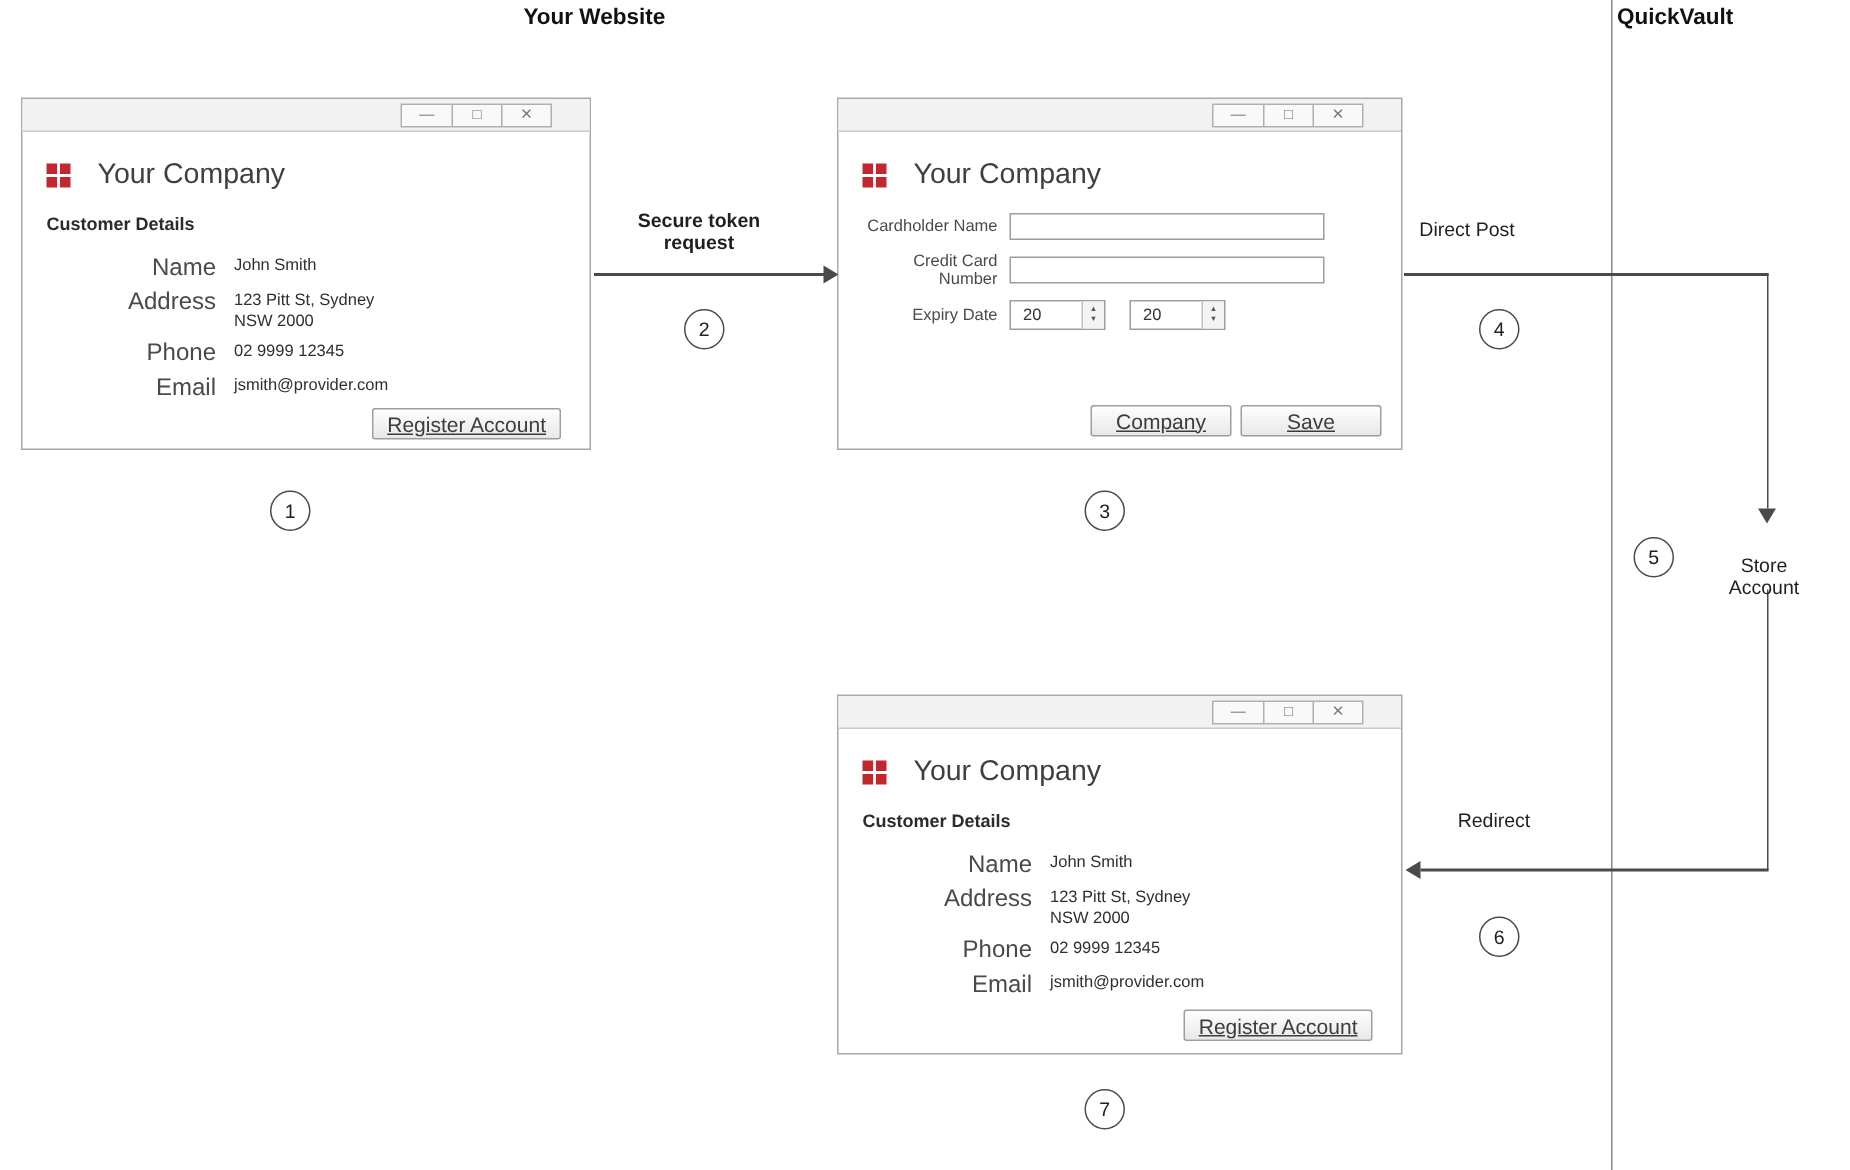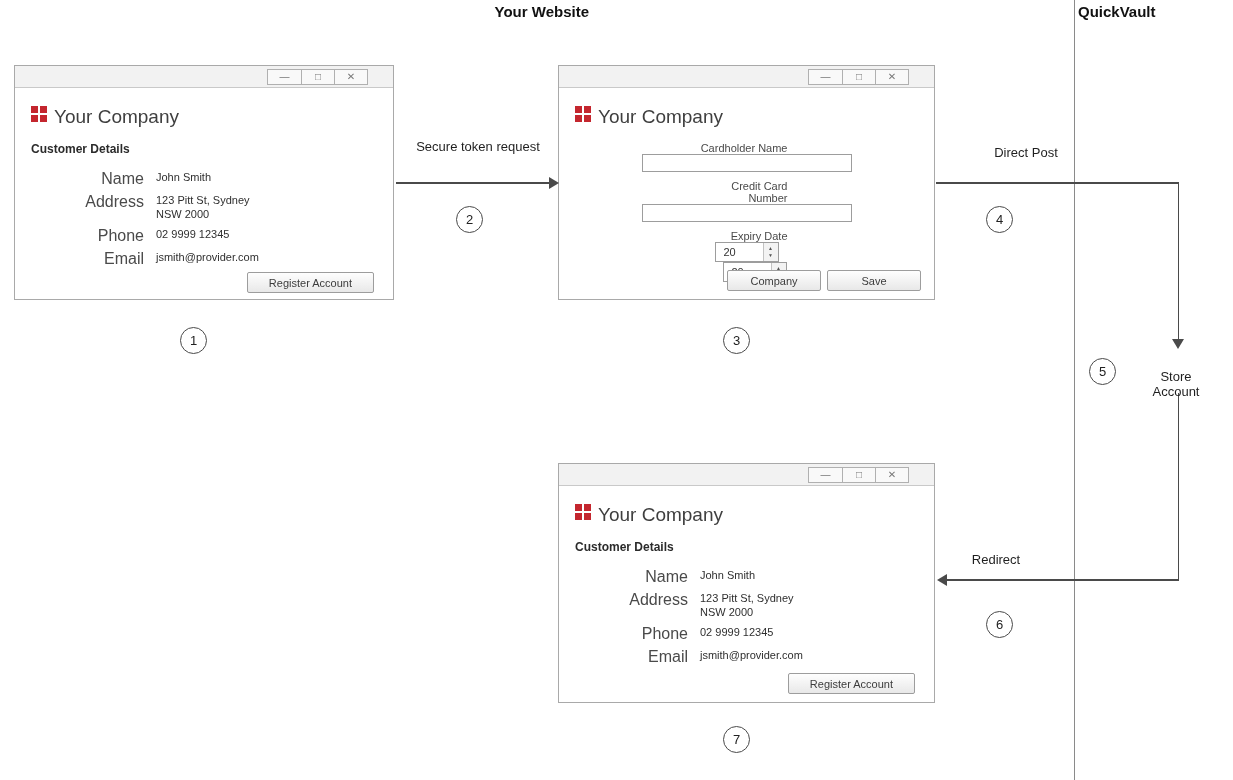--- a/index.html
+++ b/index.html
@@ -3,55 +3,55 @@
 <meta charset="utf-8">
 <title>Flow Diagram</title>
 <style>
   :root { --logo-color:#c4262e; --line:#4a4a4a; }
   * { box-sizing:border-box; }
   body { margin:0; background:#fff; font-family:"Liberation Sans", sans-serif; color:#333; }
   .canvas { position:relative; width:1233px; height:780px; background:#fff; overflow:hidden; }
 
   
   .lane-title { position:absolute; top:3px; font-weight:bold; font-size:15px; color:#111; }
-  .lane-title.website { left:349px; width:240px; text-align:right; }
+  .lane-title.website { left:349px; width:240px; text-align:left; }
   .lane-title.vault { left:1078px; }
   .lifeline { position:absolute; left:1074px; top:0; width:1px; height:780px; background:#8a8a8a; }
 
   
   .window { position:absolute; border:1px solid #a9a9a9; background:#fff; }
   .titlebar { height:22px; background:#f2f2f2; border-bottom:1px solid #c9c9c9; position:relative; }
   .controls { position:absolute; top:3px; right:25px; height:16px; display:flex; border:1px solid #b0b0b0; background:#f9f9f9; }
   .ctrl { width:33px; display:flex; align-items:center; justify-content:center; font-size:10px; line-height:1; color:#777; cursor:default; }
   .ctrl + .ctrl { border-left:1px solid #b0b0b0; }
   .win-body { position:relative; padding:14px 16px 0; height:calc(100% - 22px); }
-  .brand { display:flex; align-items:flex-start; gap:7px; margin:4px 0 14px; }
+  .brand { display:flex; align-items:center; gap:18px; margin:4px 0 14px; }
   .logo { display:grid; grid-template-columns:7px 7px; grid-template-rows:7px 7px; gap:2px; }
   .logo span { background:var(--logo-color); }
   .brand-name { font-size:19px; color:#3f3f3f; }
   .section-title { font-size:12px; font-weight:bold; color:#2b2b2b; margin-bottom:14px; }
 
   
   .cust-row { display:flex; margin-bottom:5px; }
   .cust-row.gap-above { margin-top:4px; }
   .cust-label { width:125px; padding-right:12px; flex-shrink:0; text-align:right; font-size:16px; color:#4a4a4a; }
   .cust-value { font-size:11px; color:#2f2f2f; max-width:118px; line-height:1.3; }
 
   
-  .acct-row { display:flex; align-items:center; margin-bottom:8px;flex-direction:column; }
+  .acct-row { display:flex; align-items:center; margin-bottom:8px; }
   .acct-row.expiry { margin-top:8px; }
   .acct-label { width:98px; padding-right:8px; flex-shrink:0; text-align:right; font-size:11px; color:#4a4a4a; }
   .text-input { width:210px; height:18px; border:1px solid #9d9d9d; background:#fff; font-size:11px; padding:0 4px; font-family:inherit; }
   .spinner { width:64px; height:20px; border:1px solid #9d9d9d; background:#fff; display:flex; align-items:stretch; }
   .spinner + .spinner { margin-left:16px; }
   .spinner .val { flex:1; font-size:11px; display:flex; align-items:center; padding-left:8px; color:#333; }
   .spinner .spin { width:15px; border-left:1px solid #c2c2c2; background:#f3f3f3; display:flex; flex-direction:column; align-items:center; justify-content:center; gap:2px; cursor:default; }
   .spin .tri { font-size:5px; line-height:5px; color:#555; }
 
-  .btn { height:21px; padding:0 21px; background:linear-gradient(#fefefe,#e8e8e8); border:1px solid #9d9d9d; border-radius:2px; font-size:11px; color:#3c3c3c; font-family:inherit; display:inline-flex; align-items:center; justify-content:center; cursor:default; }
+  .btn { height:21px; padding:0 9px; background:linear-gradient(#fefefe,#e8e8e8); border:1px solid #9d9d9d; border-radius:2px; font-size:14px; color:#3c3c3c; font-family:inherit; display:inline-flex; align-items:center; justify-content:center; cursor:default;text-decoration:underline; }
   .btn.fixed { width:94px; }
   .reg-btn { position:absolute; right:19px; bottom:6px; }
   .acct-buttons { position:absolute; right:13px; bottom:8px; display:flex; gap:6px; }
 
   
   .step { position:absolute; width:27px; height:27px; border:1.5px solid #4a4a4a; border-radius:50%; background:#fff; display:flex; align-items:center; justify-content:center; font-size:13px; color:#222; }
   .flow-label { position:absolute; font-size:13px; color:#1f1f1f; text-align:center; line-height:1.18; }
   .line { position:absolute; background:var(--line); }
   .arr { position:absolute; width:0; height:0; }
   .arr.right { border-top:6px solid transparent; border-bottom:6px solid transparent; border-left:10px solid var(--line); }
@@ -199,24 +199,24 @@
   <div class="arr right" style="left:549px; top:177px;"></div>
 
   <div class="line" style="left:936px; top:182px; width:243px; height:1.5px;"></div>
   <div class="line" style="left:1177.5px; top:182px; width:1.5px; height:157px;"></div>
   <div class="arr down" style="left:1172px; top:339px;"></div>
 
   <div class="line" style="left:1177.5px; top:393px; width:1.5px; height:187px;"></div>
   <div class="line" style="left:947px; top:579px; width:232px; height:1.5px;"></div>
   <div class="arr left" style="left:937px; top:574px;"></div>
 
-  <div class="flow-label" style="left:416px; top:139px; width:124px;">Secure token request</div>
-  <div class="flow-label" style="left:976px; top:145px; width:100px;text-align:center;">Direct Post</div>
+  <div class="flow-label" style="left:404px; top:139px; width:124px;font-weight:bold;">Secure token request</div>
+  <div class="flow-label" style="left:928px; top:145px; width:100px;text-align:center;">Direct Post</div>
   <div class="flow-label" style="left:1140px; top:369px; width:72px;">Store Account</div>
-  <div class="flow-label" style="left:946px; top:552px; width:100px;">Redirect</div>
+  <div class="flow-label" style="left:946px; top:539px; width:100px;">Redirect</div>
 
   <div class="step" style="left:180px; top:327px;">1</div>
   <div class="step" style="left:456px; top:206px;">2</div>
   <div class="step" style="left:723px; top:327px;">3</div>
   <div class="step" style="left:986px; top:206px;">4</div>
   <div class="step" style="left:1089px; top:358px;">5</div>
   <div class="step" style="left:986px; top:611px;">6</div>
   <div class="step" style="left:723px; top:726px;">7</div>
 
 </div>

